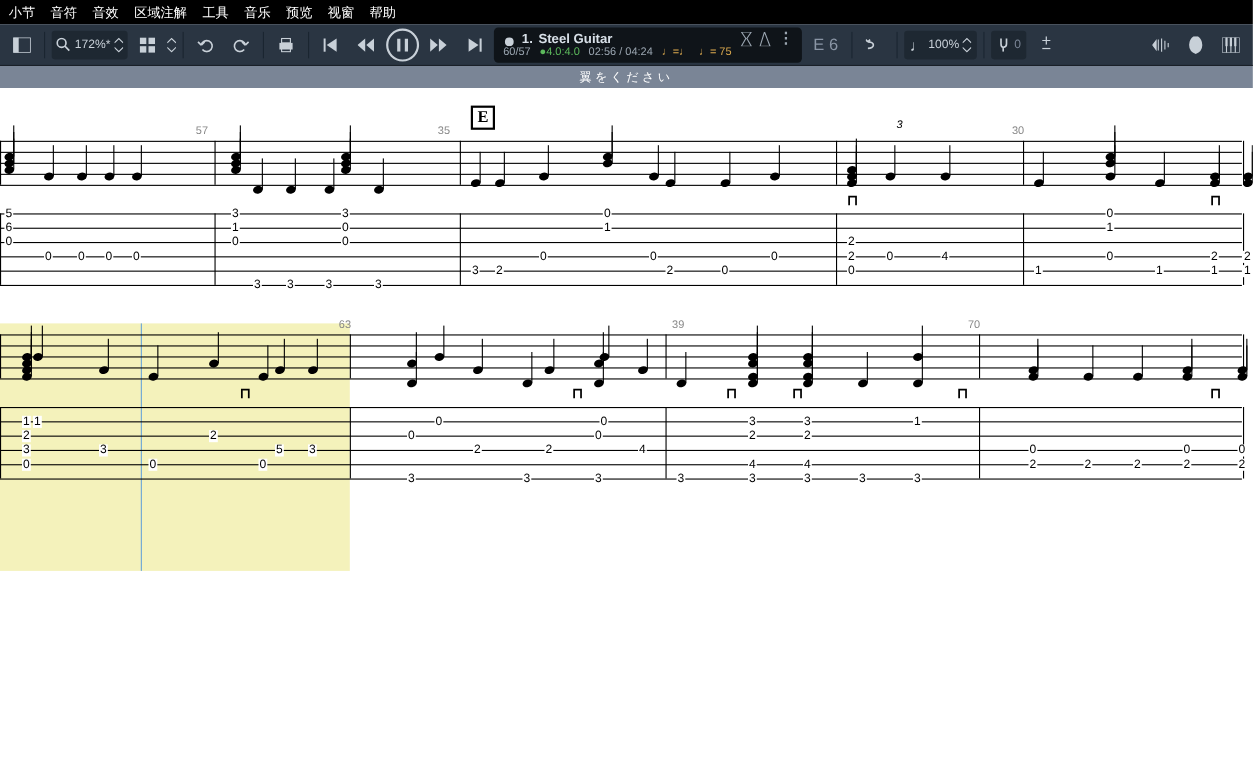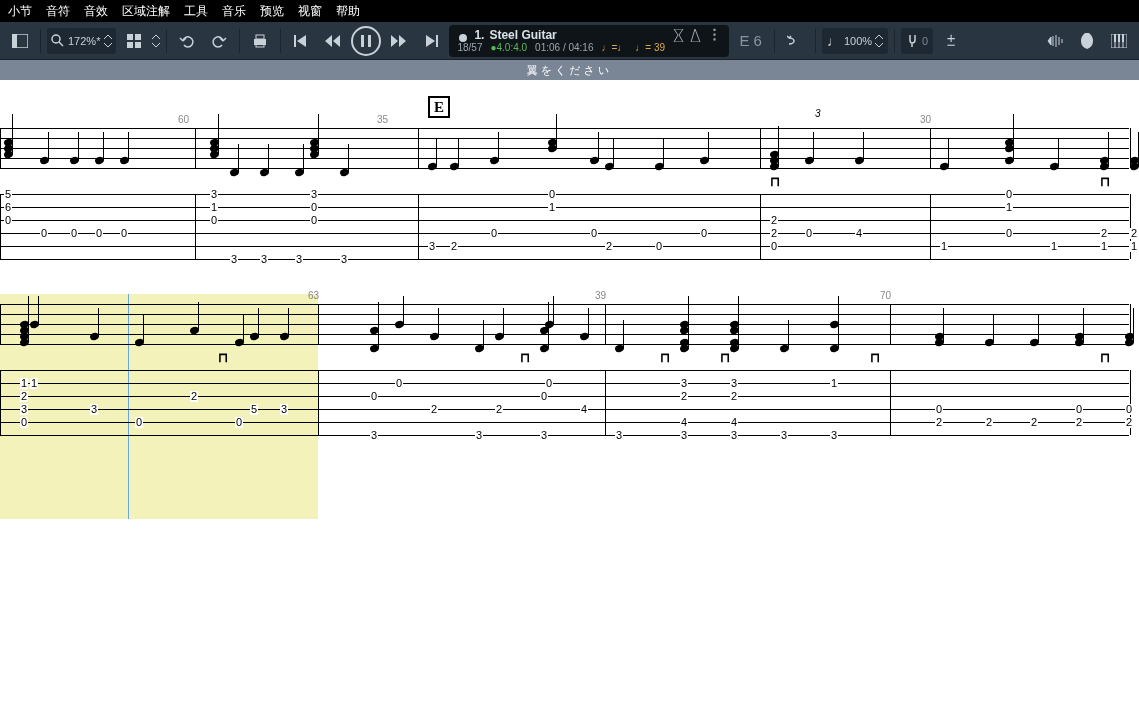--- a/index.html
+++ b/index.html
@@ -141,25 +141,25 @@
         <svg width="11" height="13">
             <path d="M1 0 L10 0 L6 6 L10 13 L1 13 L5 6 Z" fill="none" stroke="#9aa5b0"></path>
           </svg>
         <svg width="11" height="13">
             <path d="M5 0 L1 13 L10 13 Z" fill="none" stroke="#9aa5b0"></path>
           </svg>
         <span style="color:#9aa5b0;font-size:14px;line-height:10px">⋮</span>
       </span>
     </div>
     <div class="track-meta">
-      <span>18/57</span>
+      <span>60/57</span>
       <span class="green">●<span>4.0:4.0</span></span>
-      <span><span>01:06</span> / <span>04:16</span></span>
+      <span><span>02:56</span> / <span>04:24</span></span>
       <span class="orange">♩=♩</span>
-      <span class="orange">♩= 39</span>
+      <span class="orange">♩= 75</span>
     </div>
   </div>
   <div style="color:#8a95a5;font-size:15px;padding:0 6px">E 6</div>
 
   <div class="tb-sep"></div>
   <div class="tb-btn">
       <svg width="16" height="14">
         <path d="M2 4 A5 3 0 1 1 2 10 M2 4 L0 2 M2 4 L4 2" fill="none" stroke="#c8d0d8" stroke-width="1.5"></path>
       </svg>
     </div>
@@ -210,22 +210,22 @@
 
 <div class="title-bar">
   <span>翼をください</span>
 </div>
 
 <div class="score-area">
   <div class="section-mark">E</div>
 
   <div class="staff-system" style="margin-top:18px">
     <div class="staff" id="staff1">
-      <div class="measure-num" style="left:178px">60</div>
-      <div class="measure-num" style="left:377px">35</div>
+      <div class="measure-num" style="left:178px">57</div>
+      <div class="measure-num" style="left:398px">35</div>
       <div class="measure-num" style="left:920px">30</div>
       <div class="tuplet" style="left:815px;top:-20px">3</div>
     <div class="staff-line" style="top: 0px;"></div>
         <div class="staff-line" style="top: 10px;"></div>
         <div class="staff-line" style="top: 20px;"></div>
         <div class="staff-line" style="top: 30px;"></div>
         <div class="staff-line" style="top: 40px;"></div>
         <div class="barline" style="left: 0px; top: 0px; height: 40px;"></div>
         <div class="barline" style="left: 195px; top: 0px; height: 40px;"></div>
         <div class="barline" style="left: 418px; top: 0px; height: 40px;"></div>
@@ -369,21 +369,21 @@
         <div class="downstroke" style="left: 770px; top: -20px;">⊓</div>
         <div class="downstroke" style="left: 1100px; top: -20px;">⊓</div>
       </div>
   </div>
 
   <div class="staff-system" style="margin-top:40px;position:relative">
     <div class="highlight" style="left:0;width:318px;top:-10px;height:225px"></div>
     <div class="playhead" style="left:128px;top:-10px;height:225px"></div>
     <div class="staff" id="staff2" style="position:relative">
       <div class="measure-num" style="left:308px">63</div>
-      <div class="measure-num" style="left:595px">39</div>
+      <div class="measure-num" style="left:611px">39</div>
       <div class="measure-num" style="left:880px">70</div>
     <div class="staff-line" style="top: 0px;"></div>
         <div class="staff-line" style="top: 10px;"></div>
         <div class="staff-line" style="top: 20px;"></div>
         <div class="staff-line" style="top: 30px;"></div>
         <div class="staff-line" style="top: 40px;"></div>
         <div class="barline" style="left: 0px; top: 0px; height: 40px;"></div>
         <div class="barline" style="left: 318px; top: 0px; height: 40px;"></div>
         <div class="barline" style="left: 605px; top: 0px; height: 40px;"></div>
         <div class="barline" style="left: 890px; top: 0px; height: 40px;"></div>

